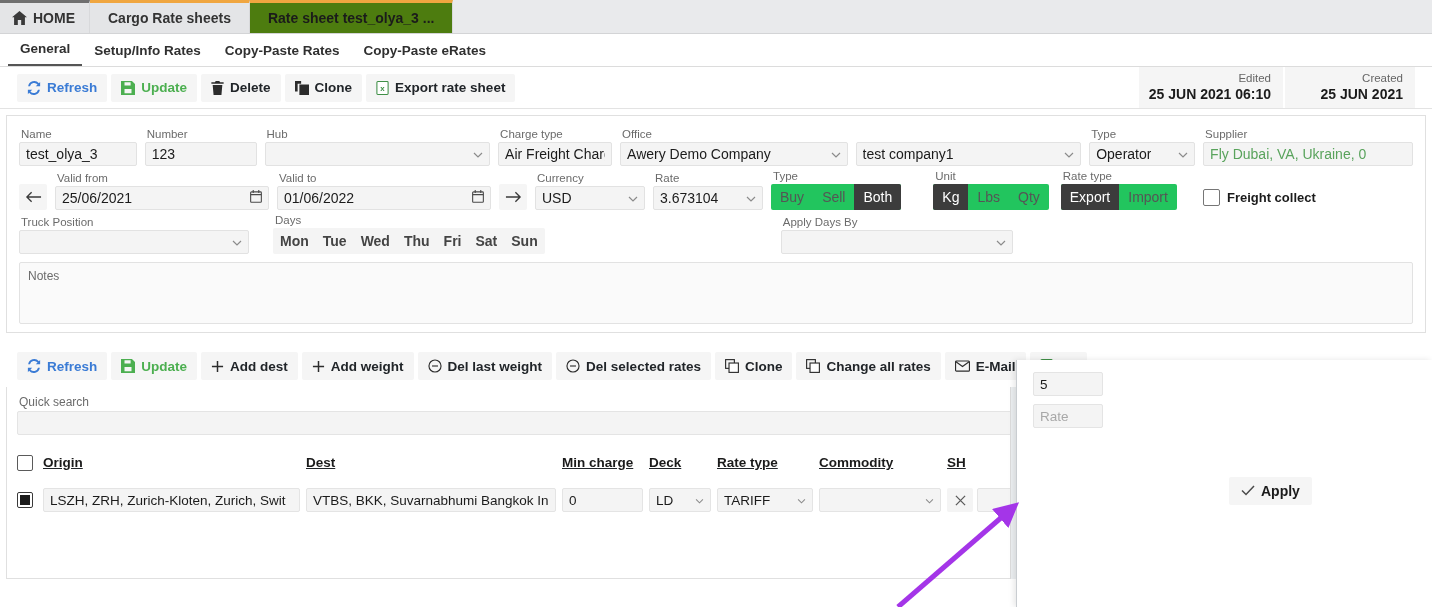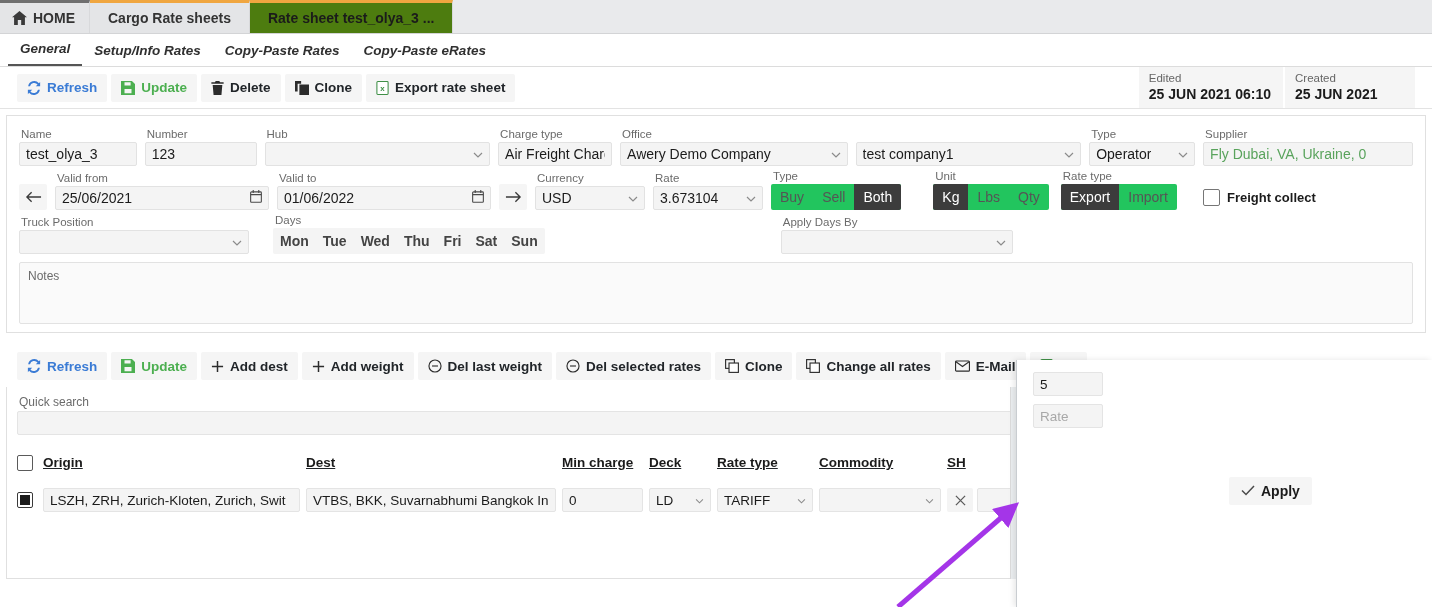--- a/index.html
+++ b/index.html
@@ -38,21 +38,20 @@
   .tab-spacer { flex: 1; background: #e9eaec; border-top: 3px solid transparent; }
   .home-icon { display:inline-block; width:15px; height:14px; position:relative; }
   .home-icon svg { display:block; }
 
   
   .subnav {
     display: flex; align-items: flex-end;
     height: 33px; background: #fff;
     border-bottom: 1px solid #dcdcdc;
     padding-left: 8px;
-    font-style: italic;
   }
   .subnav-item {
     padding: 0 12px 8px 12px;
     font-size: 13.5px; font-weight: bold; color: #303030;
     cursor: pointer; white-space: nowrap;
   }
   .subnav-item.active { border-bottom: 2px solid #555; }
 
   
   .toolbar {
@@ -66,21 +65,21 @@
     display: inline-flex; align-items: center; gap: 6px;
     height: 28px; padding: 0 10px;
     background: #f5f5f5; border: none; border-radius: 2px;
     font-size: 13.5px; font-weight: bold; color: #212529;
     cursor: pointer; white-space: nowrap;
   }
   .tbtn.blue { color: #3a7bd5; }
   .tbtn.green { color: #4caf50; }
   .tbtn svg { display:block; flex: none; }
 
-  .meta-wrap { margin-left: auto; display: flex; gap: 2px; }
+  .meta-wrap { margin-left: auto; display: flex; gap: 2px; text-align: right; }
   .meta {
     background: #f5f5f5; padding: 4px 12px 5px 10px; min-width: 130px;
   }
   .meta .m-label { font-size: 11.5px; color: #666; line-height: 14px; }
   .meta .m-value { font-size: 14px; font-weight: bold; color: #1b1b1b; line-height: 18px; white-space: nowrap; }
 
   
   .card {
     margin: 6px 6px 0 6px;
     border: 1px solid #e0e0e0;

